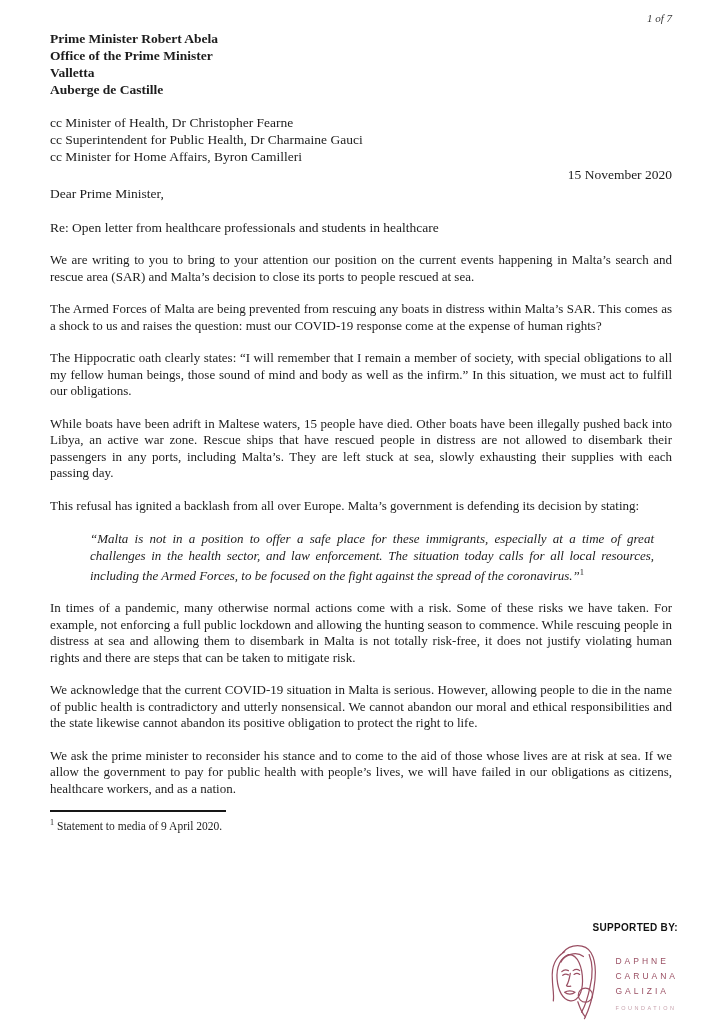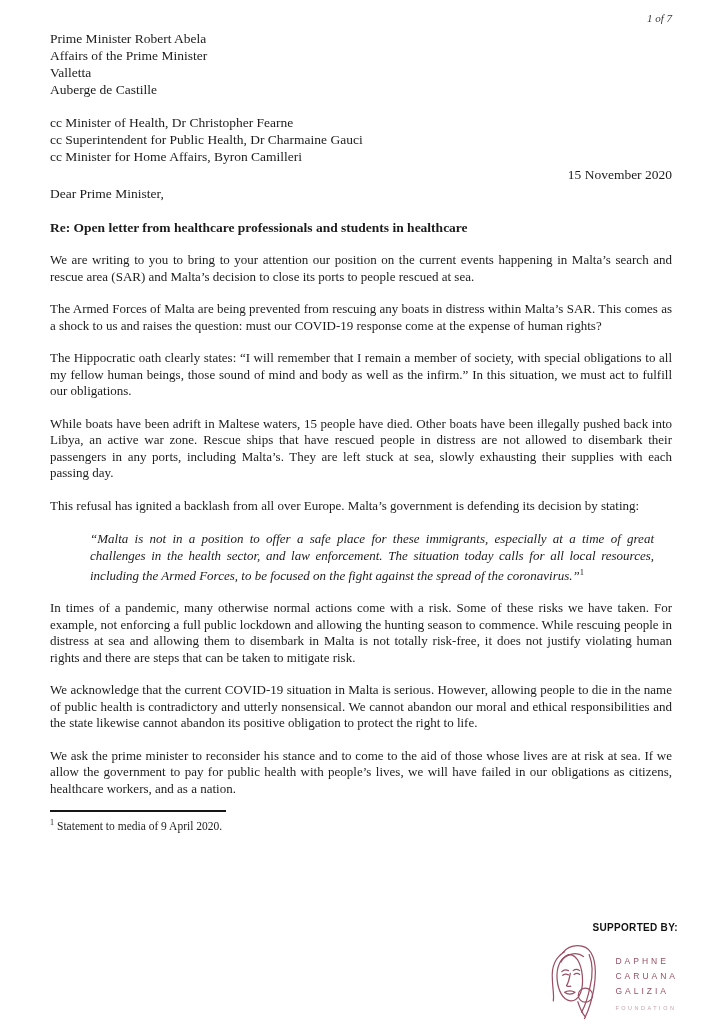--- a/index.html
+++ b/index.html
@@ -15,25 +15,25 @@
     color: var(--text-color, #1c1c1c);
   }
   .page-number {
     position: absolute;
     top: 12px;
     right: 52px;
     font-style: italic;
     font-size: 11px;
     color: #3a3a3a;
   }
-  .recipient { margin-top: 14px; font-size: 13.5px; line-height: 17px; }
+  .recipient { margin-top: 14px; font-size: 13.5px; line-height: 17px; font-weight: bold; }
   .cc-block  { margin-top: 16px; font-size: 13.5px; line-height: 17px; }
   .date-line { margin-top: 1px; text-align: right; font-size: 13.5px; line-height: 17px; }
   .salutation { margin-top: 2px; font-size: 13.5px; line-height: 17px; }
-  .subject { margin-top: 17px; font-size: 13.5px; line-height: 17px; font-weight: bold; }
+  .subject { margin-top: 17px; font-size: 13.5px; line-height: 17px; font-weight: normal; }
   p.body-para {
     margin: 16px 0 0 0;
     font-size: 13px;
     line-height: 16.5px;
     text-align: justify;
   }
   blockquote.quote {
     margin: 16px 18px 0 40px;
     font-size: 13px;
     line-height: 17px;
@@ -90,21 +90,21 @@
 </style>
 </head>
 <body>
 
 <div class="page">
 
   <div class="page-number">1 of 7</div>
 
   <div class="recipient">
     <div>Prime Minister Robert Abela</div>
-    <div>Affairs of the Prime Minister</div>
+    <div>Office of the Prime Minister</div>
     <div>Valletta</div>
     <div>Auberge de Castille</div>
   </div>
 
   <div class="cc-block">
     <div>cc Minister of Health, Dr Christopher Fearne</div>
     <div>cc Superintendent for Public Health, Dr Charmaine Gauci</div>
     <div>cc Minister for Home Affairs, Byron Camilleri</div>
   </div>
 

